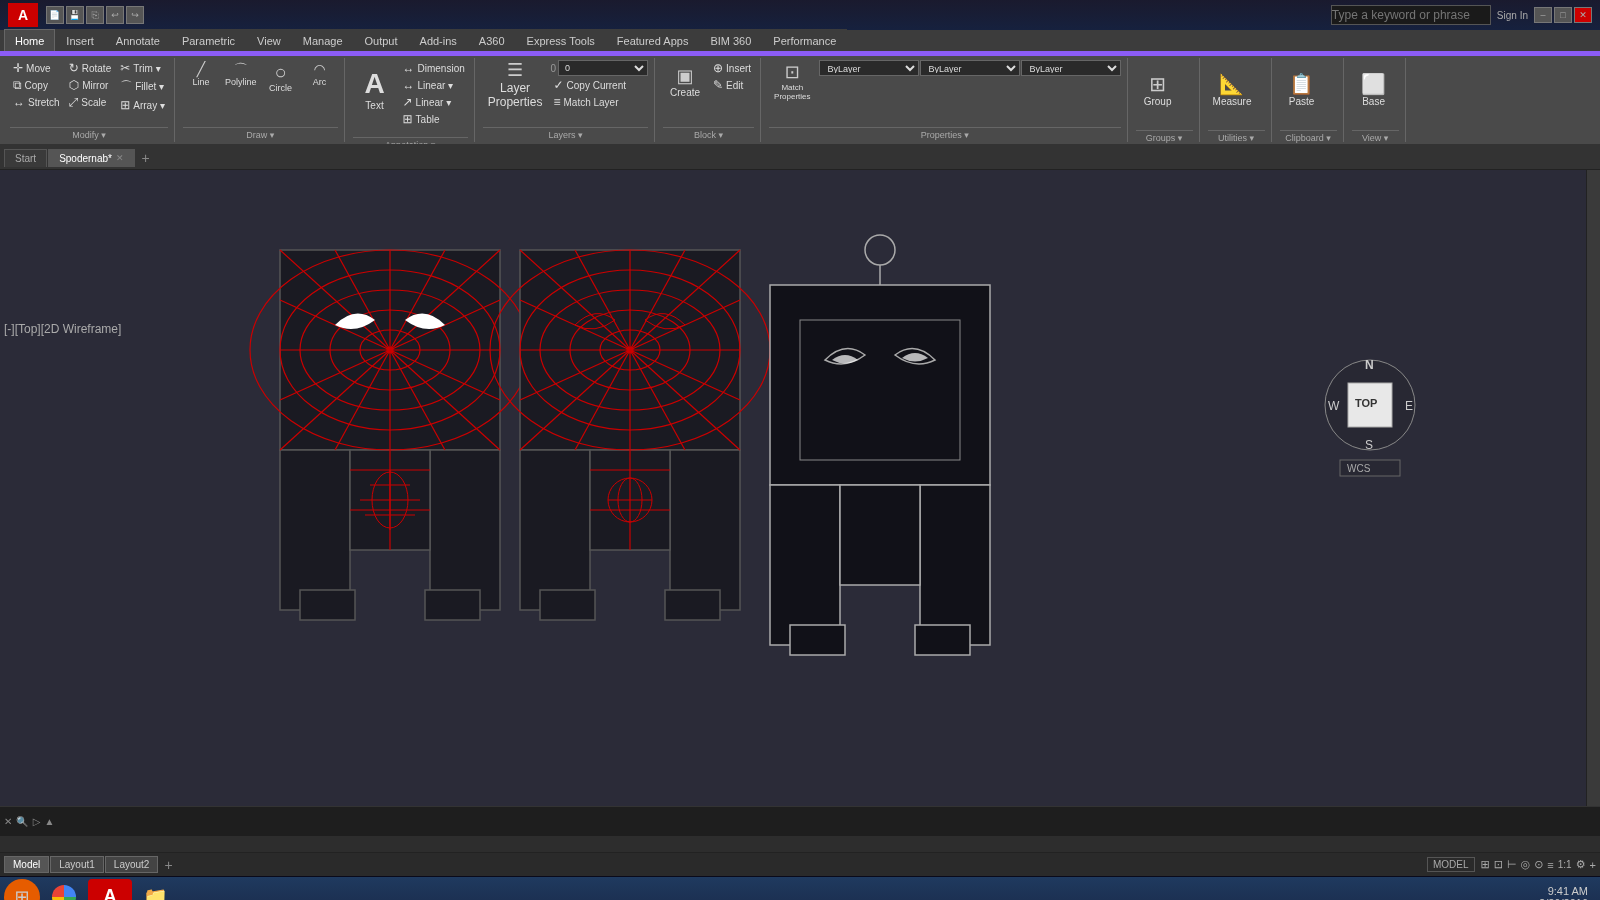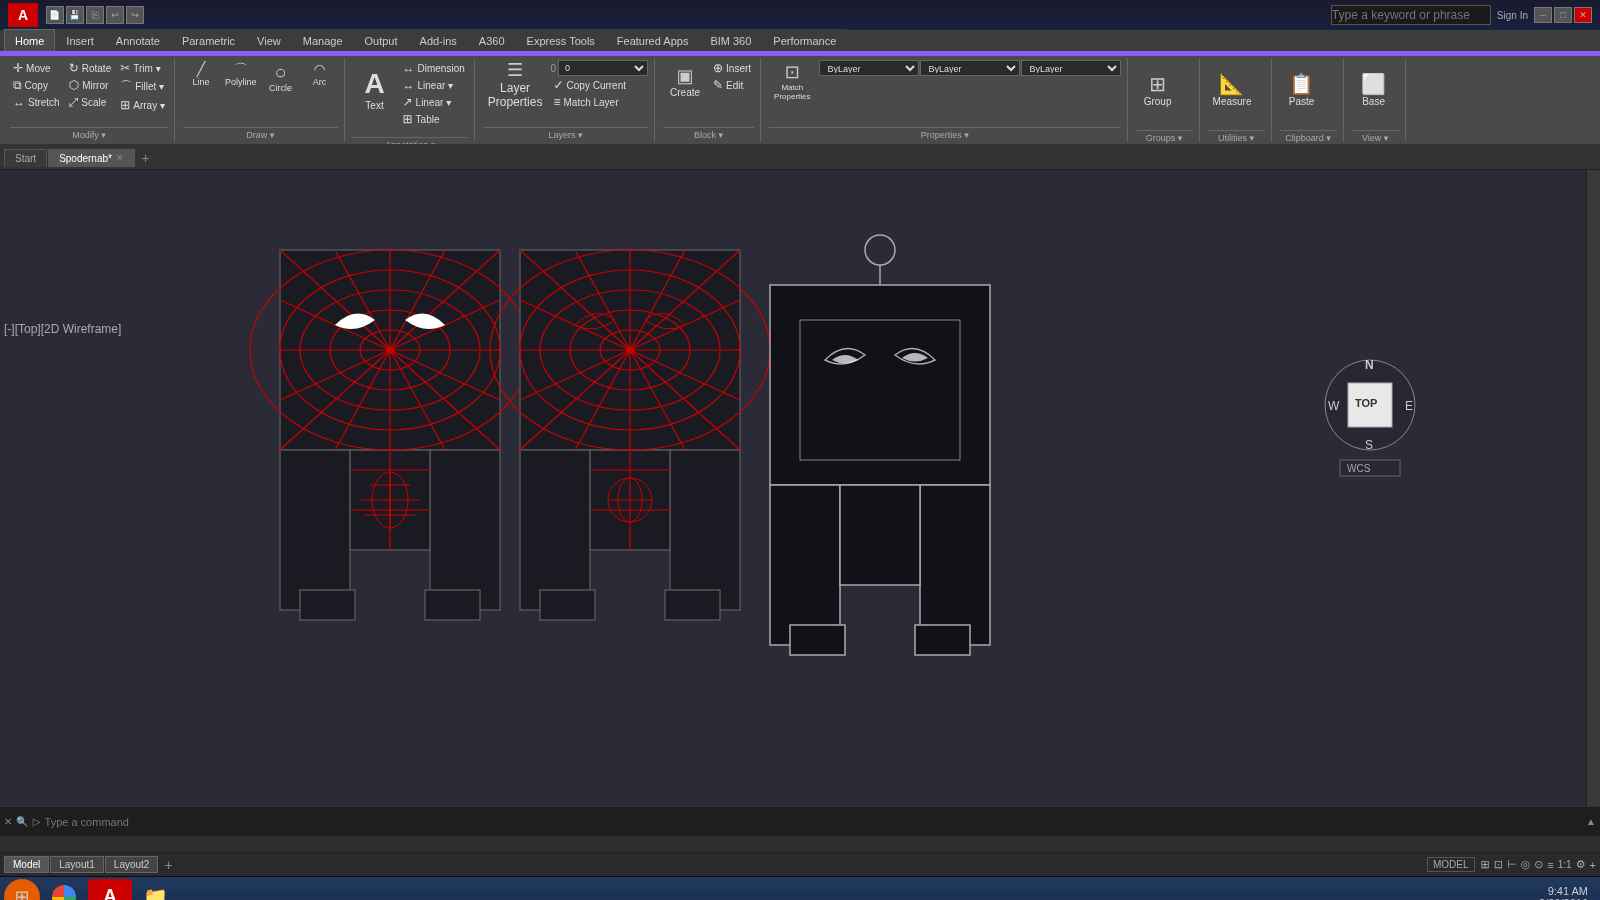--- a/index.html
+++ b/index.html
@@ -701,21 +701,20 @@
 
   </svg>
 
   <div class="right-mini" style="position:absolute;right:0;top:0;bottom:0;width:14px;background:#3a3a3a;border-left:1px solid #222;"></div>
 </div>
 
 <div id="cmdline" style="height:30px;background:#1e1e1e;border-top:1px solid #333;display:flex;align-items:center;padding:0 4px;gap:4px;">
   <div style="font-size:10px;color:#888;cursor:pointer;">✕</div>
   <div style="font-size:10px;color:#888;cursor:pointer;">🔍</div>
   <div style="color:#888;font-size:10px;">▷</div>
-  <input style="flex: 1 1 0%; background: transparent; border: none; color: rgb(170, 170, 170); font-size: 11px; outline: none;" placeholder="Type a command">
   <div style="font-size:10px;color:#888;cursor:pointer;">▲</div>
 </div>
 
 <div id="statusbar" style="height:24px;background:#2a2a2a;border-top:1px solid #222;display:flex;align-items:center;padding:0 4px;gap:6px;">
   <div class="model-tabs">
     <div class="model-tab active">Model</div>
     <div class="model-tab">Layout1</div>
     <div class="model-tab">Layout2</div>
     <div style="padding:2px 5px;color:#888;cursor:pointer;font-size:14px;">+</div>
   </div>

